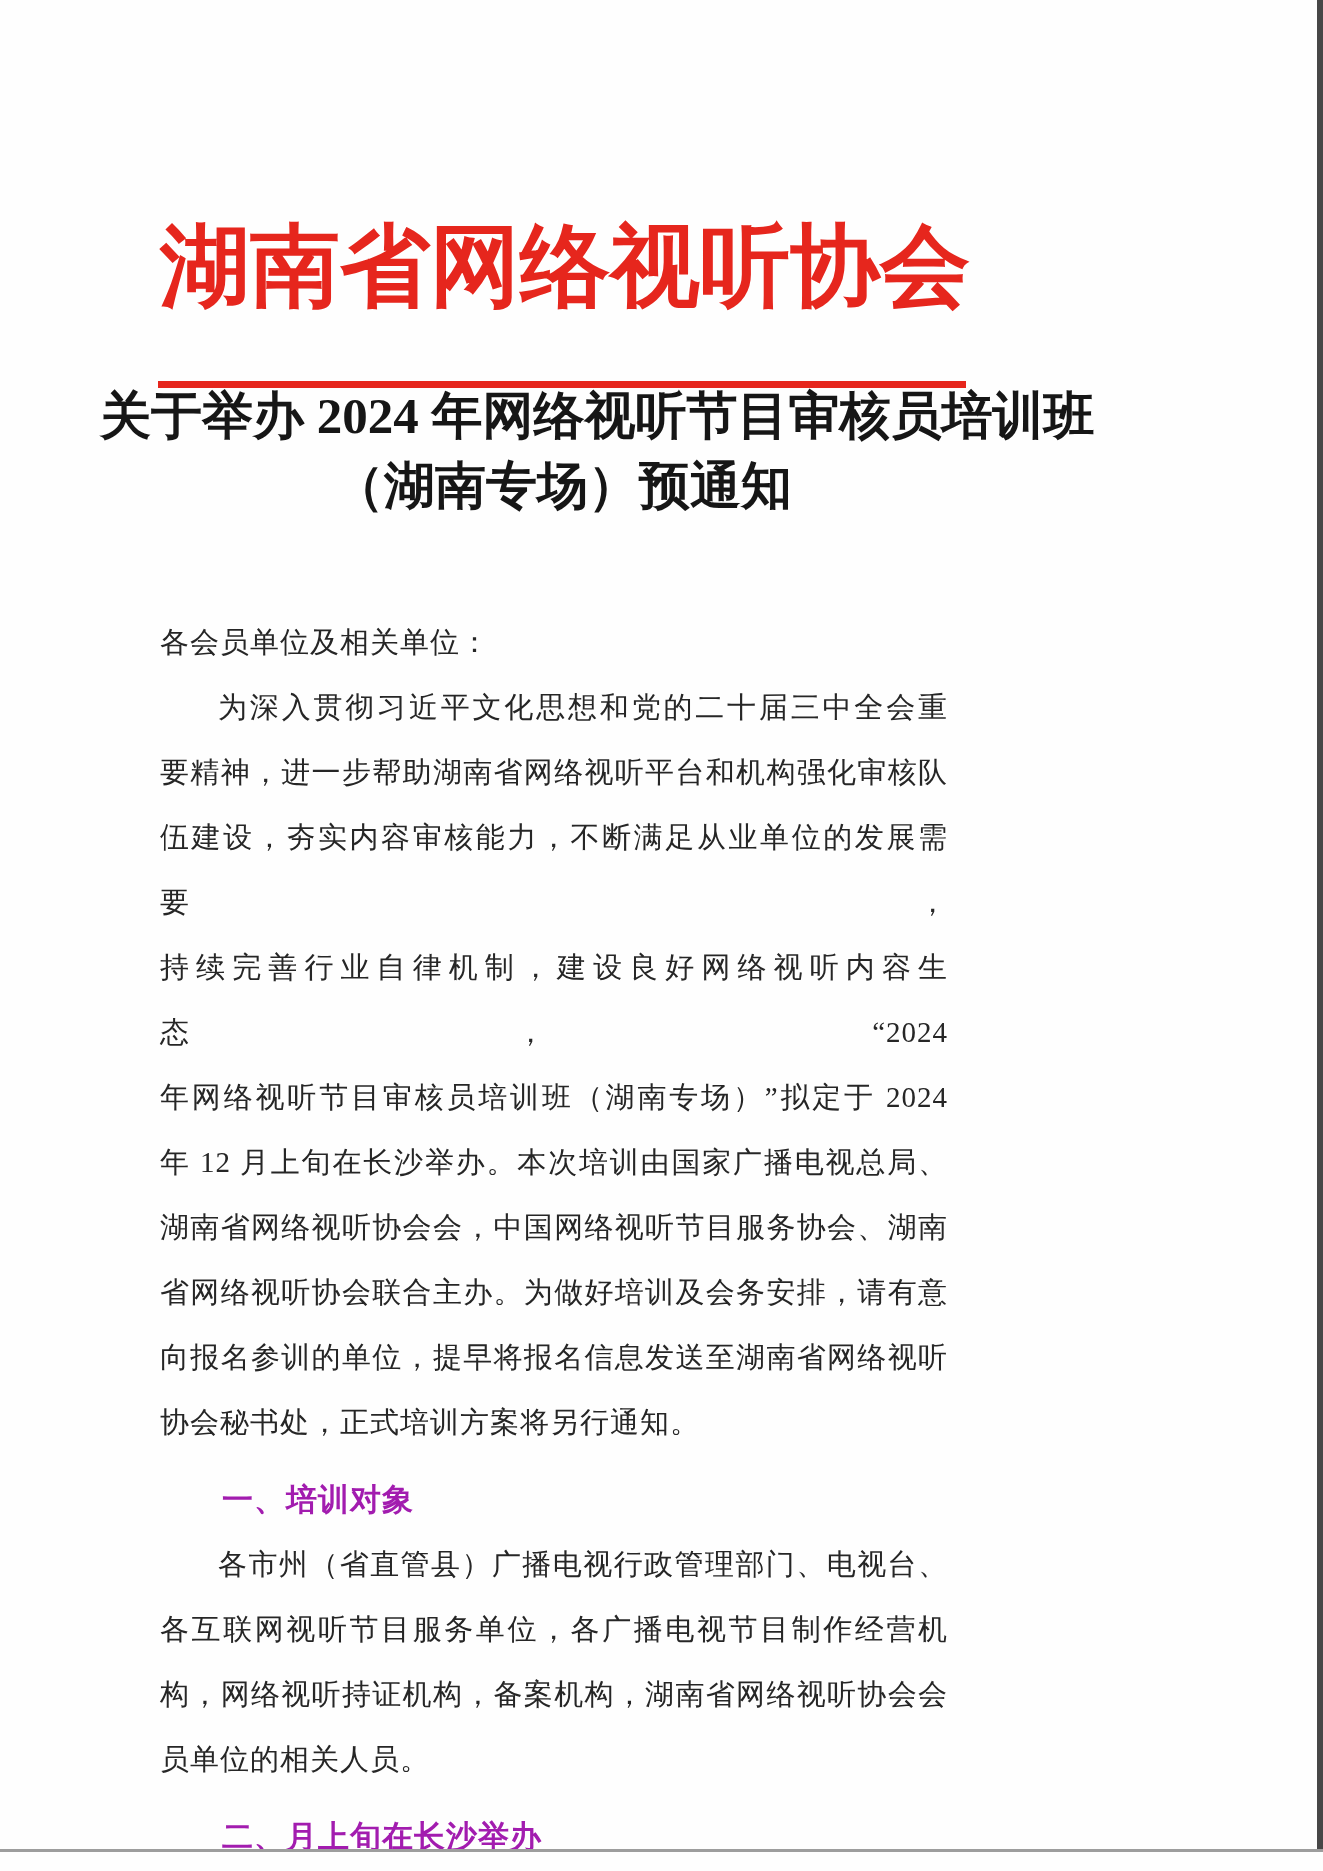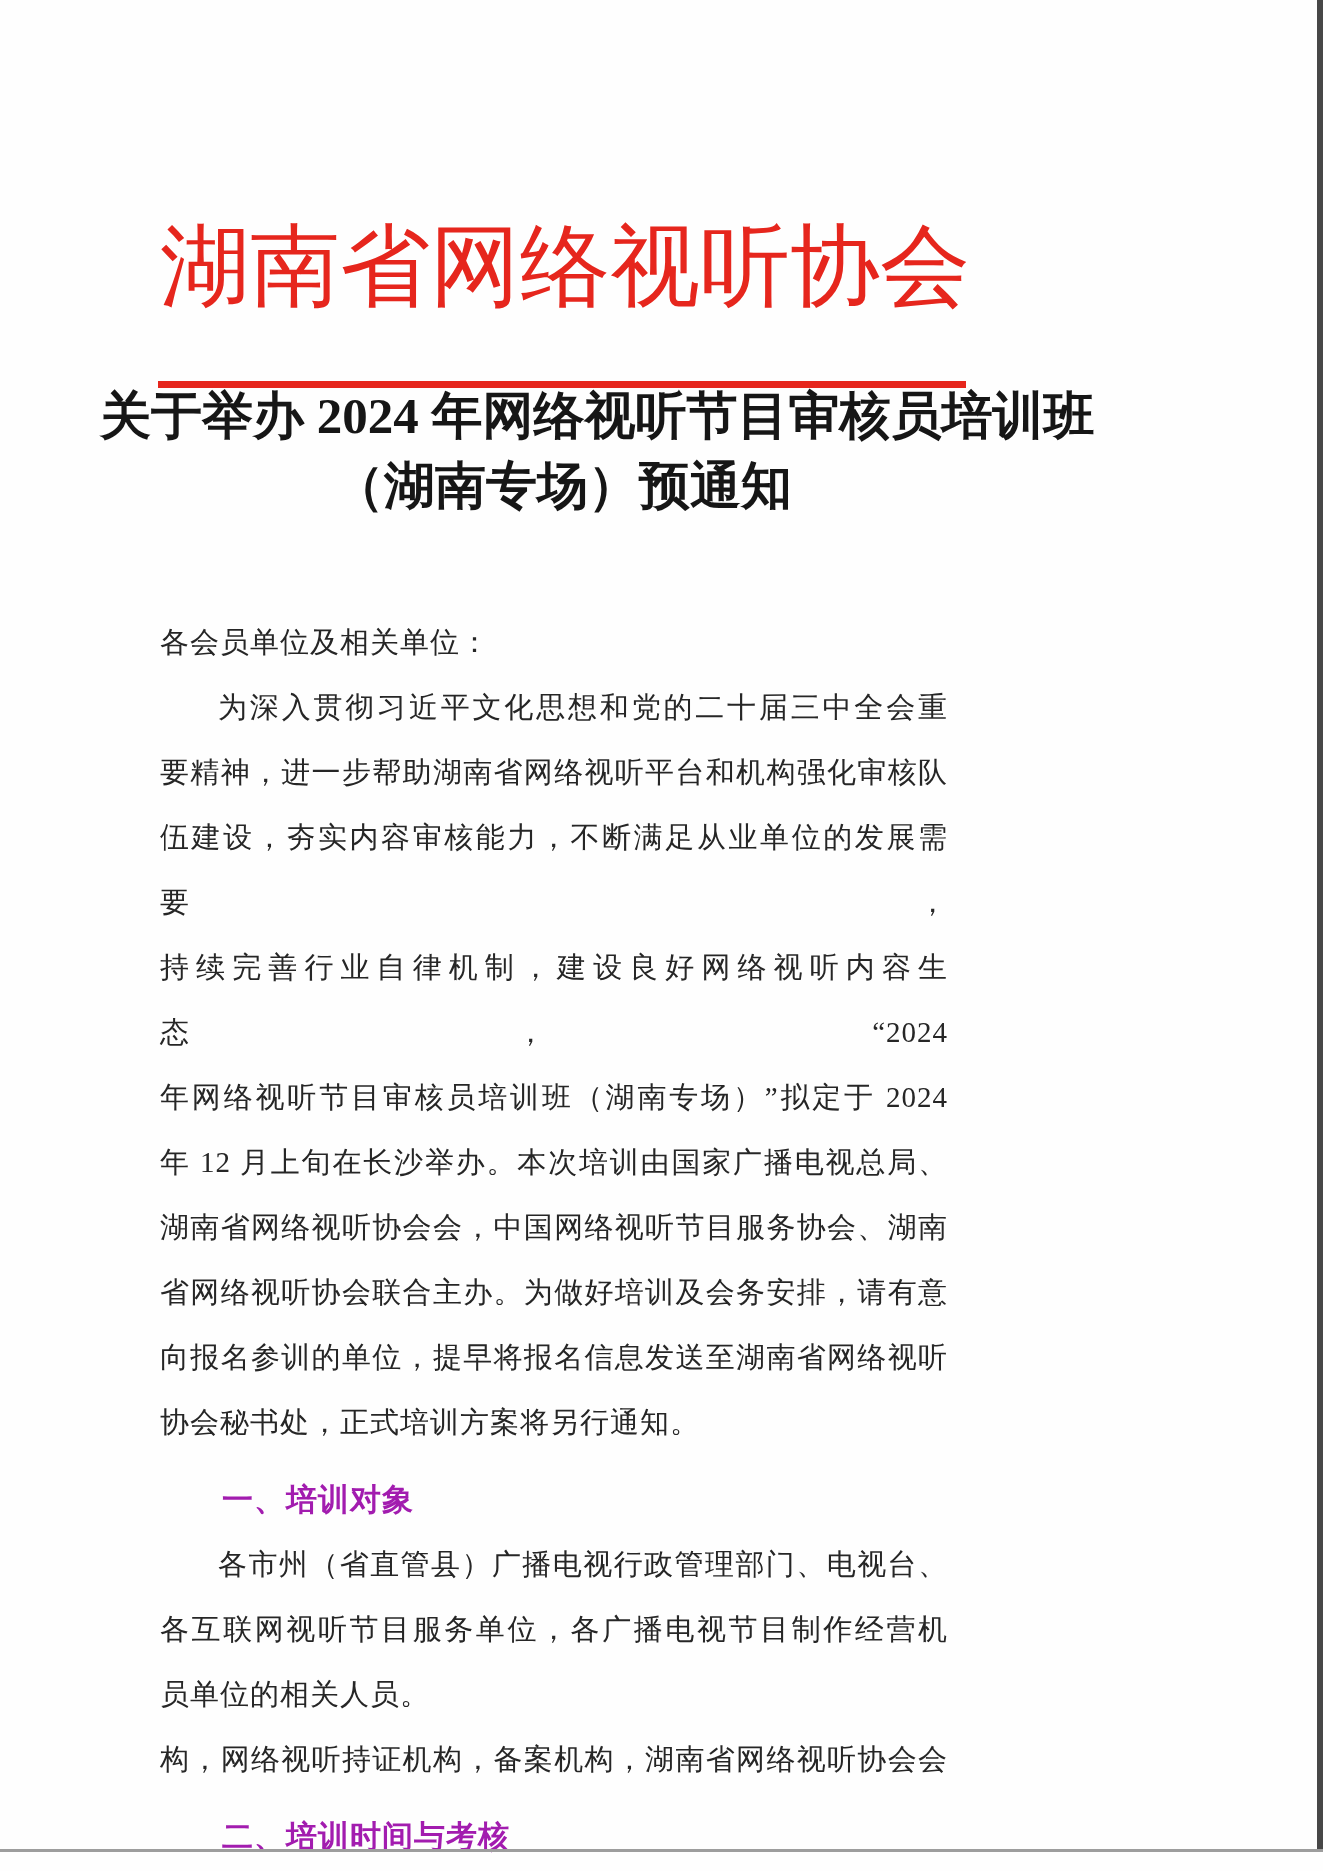--- a/index.html
+++ b/index.html
@@ -15,21 +15,21 @@
     overflow: hidden;
   }
 
   
   .masthead {
     position: absolute;
     left: 160px;
     top: 196px;
     width: 806px;
     font-family: "Liberation Sans", "DejaVu Sans", sans-serif;
-    font-weight: normal;
+    font-weight: bold;
     font-size: 90px;
     line-height: 140px;
     color: var(--masthead-red, #e6261d);
     text-align: justify;
     text-align-last: justify;
     white-space: nowrap;
     letter-spacing: 0;
   }
   .red-rule {
     position: absolute;
@@ -130,24 +130,24 @@
       <div class="bline">省网络视听协会联合主办。为做好培训及会务安排，请有意</div>
       <div class="bline">向报名参训的单位，提早将报名信息发送至湖南省网络视听</div>
       <div class="bline lastline">协会秘书处，正式培训方案将另行通知。</div>
     </div>
 
     <div class="heading">一、培训对象</div>
 
     <div class="para">
       <div class="bline indent">各市州（省直管县）广播电视行政管理部门、电视台、</div>
       <div class="bline">各互联网视听节目服务单位，各广播电视节目制作经营机</div>
+      <div class="bline">构，网络视听持证机构，备案机构，湖南省网络视听协会会</div>
       <div class="bline lastline">员单位的相关人员。</div>
-      <div class="bline">构，网络视听持证机构，备案机构，湖南省网络视听协会会</div>
     </div>
 
-    <div class="heading">二、培训时间与考核</div>
+    <div class="heading">二、月上旬在长沙举办</div>
 
   </div>
 
   <div class="scan-edge-right"></div>
   <div class="scan-edge-bottom"></div>
 
 </div>
 
 </body></html>

